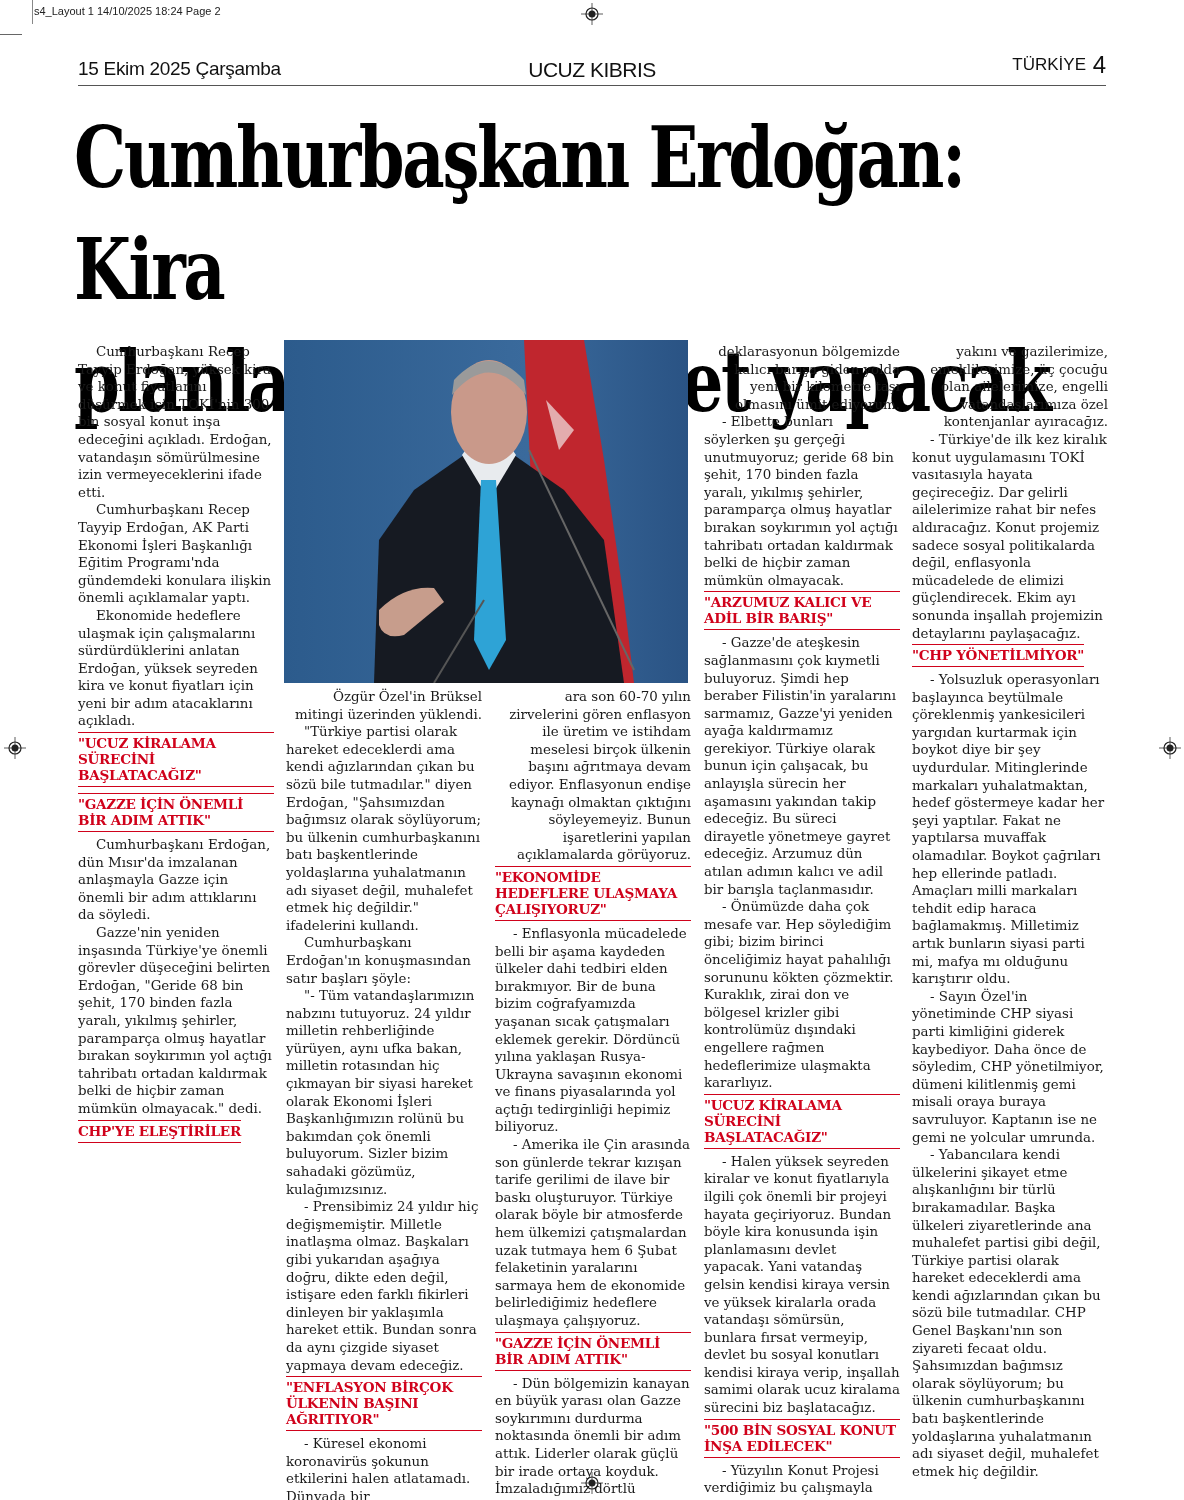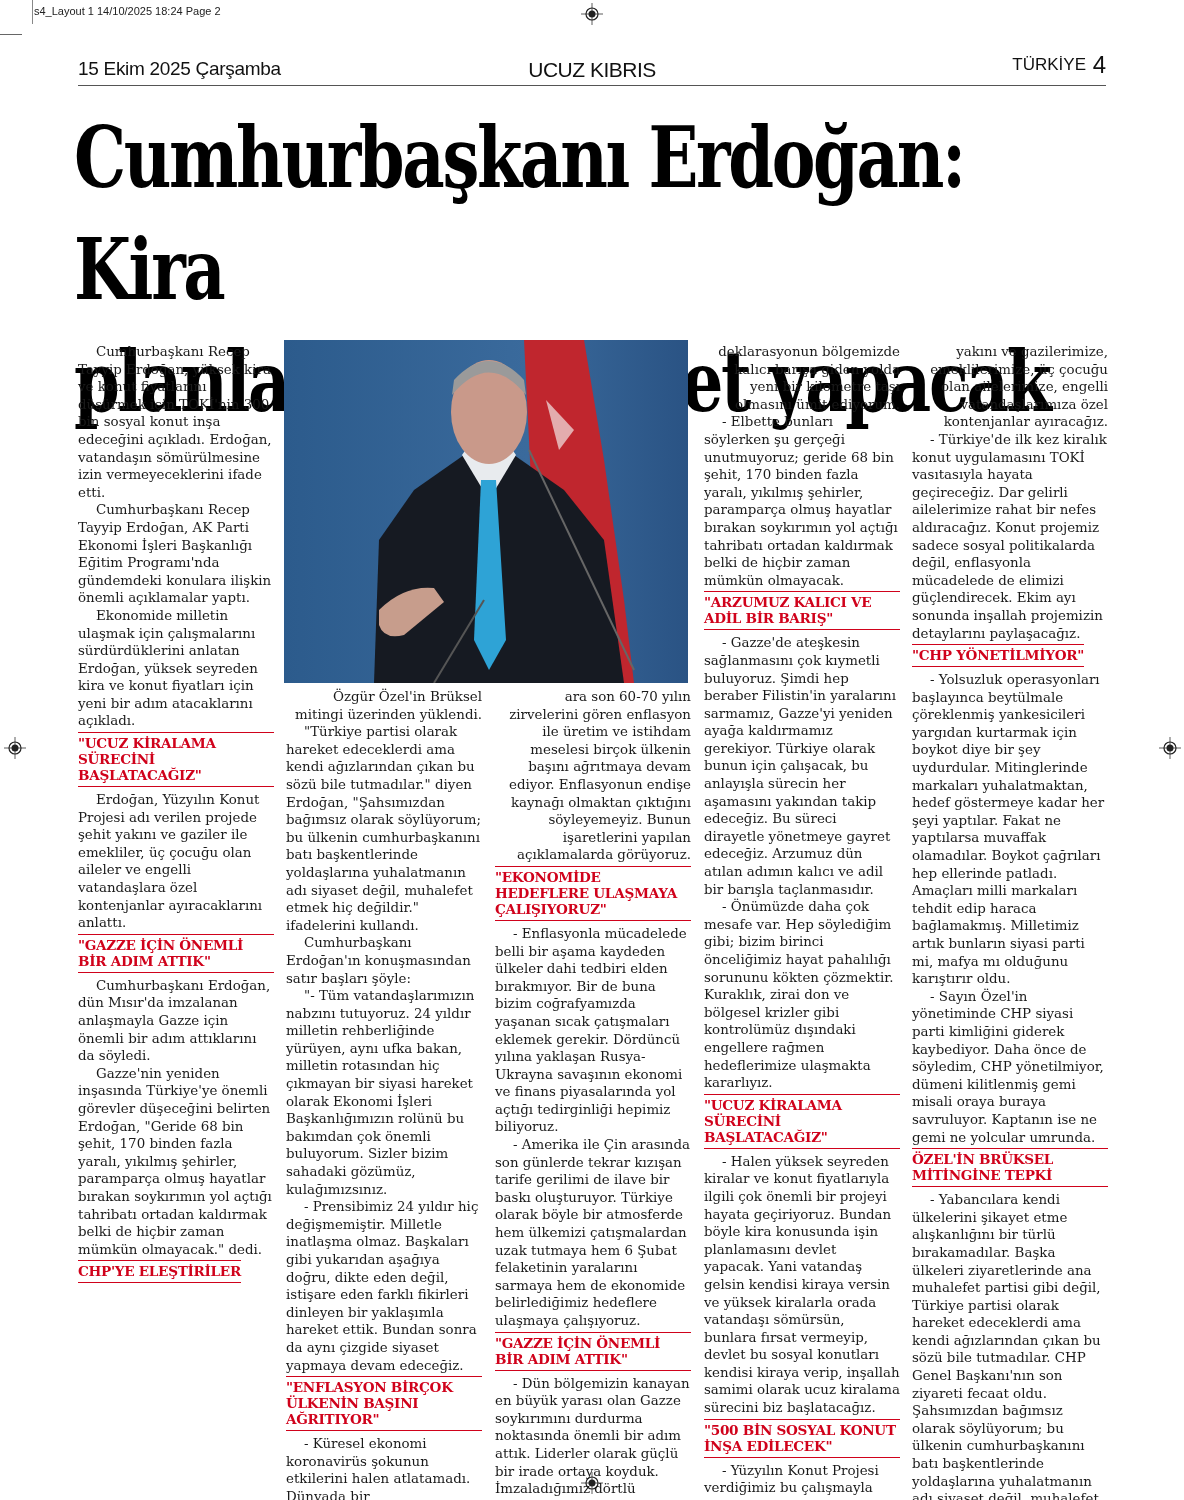--- a/index.html
+++ b/index.html
@@ -92,23 +92,22 @@
     <path d="M168 55 Q205 10 242 55 L240 40 Q205 2 170 40 Z" fill="#9a9a9a"></path>
     <path d="M95 270 Q120 245 150 248 L160 262 L120 295 Q100 300 95 285 Z" fill="#c79d8c"></path>
     <line x1="150" y1="343" x2="200" y2="260" stroke="#555" stroke-width="2"></line>
     <line x1="245" y1="110" x2="350" y2="330" stroke="#666" stroke-width="2"></line>
   </svg>
 </div>
 
 <div class="col" id="col-0" style="left:78px; top:343px; width:196px;">
     <p>Cumhurbaşkanı Recep Tayyip Erdoğan, yüksek kira ve konut fiyatlarını düşürmek için TOKİ'nin 300 bin sosyal konut inşa edeceğini açıkladı. Erdoğan, vatandaşın sömürülmesine izin vermeyeceklerini ifade etti.</p>
     <p>Cumhurbaşkanı Recep Tayyip Erdoğan, AK Parti Ekonomi İşleri Başkanlığı Eğitim Programı'nda gündemdeki konulara ilişkin önemli açıklamalar yaptı.</p>
-    <p>Ekonomide milletin ulaşmak için çalışmalarını sürdürdüklerini anlatan Erdoğan, yüksek seyreden kira ve konut fiyatları için yeni bir adım atacaklarını açıkladı.</p>
+    <p>Ekonomide hedeflere ulaşmak için çalışmalarını sürdürdüklerini anlatan Erdoğan, yüksek seyreden kira ve konut fiyatları için yeni bir adım atacaklarını açıkladı.</p>
     <div><span class="sub">"UCUZ KİRALAMA SÜRECİNİ BAŞLATACAĞIZ"</span></div>
-    <p>Erdoğan, Yüzyılın Konut Projesi adı verilen projede şehit yakını ve gaziler ile emekliler, üç çocuğu olan aileler ve engelli vatandaşlara özel kontenjanlar ayıracaklarını anlattı.</p>
     <div><span class="sub">"GAZZE İÇİN ÖNEMLİ BİR ADIM ATTIK"</span></div>
     <p>Cumhurbaşkanı Erdoğan, dün Mısır'da imzalanan anlaşmayla Gazze için önemli bir adım attıklarını da söyledi.</p>
     <p>Gazze'nin yeniden inşasında Türkiye'ye önemli görevler düşeceğini belirten Erdoğan, "Geride 68 bin şehit, 170 binden fazla yaralı, yıkılmış şehirler, paramparça olmuş hayatlar bırakan soykırımın yol açtığı tahribatı ortadan kaldırmak belki de hiçbir zaman mümkün olmayacak." dedi.</p>
     <div><span class="sub">CHP'YE ELEŞTİRİLER</span></div>
   </div>
 <div class="col" id="col-1" style="left:286px; top:688px; width:196px;">
     <p class="noindent">Özgür Özel'in Brüksel mitingi üzerinden yüklendi.</p>
     <p>"Türkiye partisi olarak hareket edeceklerdi ama kendi ağızlarından çıkan bu sözü bile tutmadılar." diyen Erdoğan, "Şahsımızdan bağımsız olarak söylüyorum; bu ülkenin cumhurbaşkanını batı başkentlerinde yoldaşlarına yuhalatmanın adı siyaset değil, muhalefet etmek hiç değildir." ifadelerini kullandı.</p>
     <p>Cumhurbaşkanı Erdoğan'ın konuşmasından satır başları şöyle:</p>
     <p>"- Tüm vatandaşlarımızın nabzını tutuyoruz. 24 yıldır milletin rehberliğinde yürüyen, aynı ufka bakan, milletin rotasından hiç çıkmayan bir siyasi hareket olarak Ekonomi İşleri Başkanlığımızın rolünü bu bakımdan çok önemli buluyorum. Sizler bizim sahadaki gözümüz, kulağımızsınız.</p>
@@ -134,15 +133,14 @@
     <p>- Halen yüksek seyreden kiralar ve konut fiyatlarıyla ilgili çok önemli bir projeyi hayata geçiriyoruz. Bundan böyle kira konusunda işin planlamasını devlet yapacak. Yani vatandaş gelsin kendisi kiraya versin ve yüksek kiralarla orada vatandaşı sömürsün, bunlara fırsat vermeyip, devlet bu sosyal konutları kendisi kiraya verip, inşallah samimi olarak ucuz kiralama sürecini biz başlatacağız.</p>
     <div><span class="sub">"500 BİN SOSYAL KONUT İNŞA EDİLECEK"</span></div>
     <p>- Yüzyılın Konut Projesi verdiğimiz bu çalışmayla toplam 500 bin sosyal konut inşa edeceğiz. Projemizde şehit</p>
   </div>
 <div class="col" id="col-4" style="left:912px; top:343px; width:196px;">
     <p class="noindent">yakını ve gazilerimize, emeklilerimize, üç çocuğu olan ailelerimize, engelli vatandaşlarımıza özel kontenjanlar ayıracağız.</p>
     <p>- Türkiye'de ilk kez kiralık konut uygulamasını TOKİ vasıtasıyla hayata geçireceğiz. Dar gelirli ailelerimize rahat bir nefes aldıracağız. Konut projemiz sadece sosyal politikalarda değil, enflasyonla mücadelede de elimizi güçlendirecek. Ekim ayı sonunda inşallah projemizin detaylarını paylaşacağız.</p>
     <div><span class="sub">"CHP YÖNETİLMİYOR"</span></div>
     <p>- Yolsuzluk operasyonları başlayınca beytülmale çöreklenmiş yankesicileri yargıdan kurtarmak için boykot diye bir şey uydurdular. Mitinglerinde markaları yuhalatmaktan, hedef göstermeye kadar her şeyi yaptılar. Fakat ne yaptılarsa muvaffak olamadılar. Boykot çağrıları hep ellerinde patladı. Amaçları milli markaları tehdit edip haraca bağlamakmış. Milletimiz artık bunların siyasi parti mi, mafya mı olduğunu karıştırır oldu.</p>
     <p>- Sayın Özel'in yönetiminde CHP siyasi parti kimliğini giderek kaybediyor. Daha önce de söyledim, CHP yönetilmiyor, dümeni kilitlenmiş gemi misali oraya buraya savruluyor. Kaptanın ise ne gemi ne yolcular umrunda.</p>
-    <div><span class="sub">ÖZEL'İN BRÜKSEL MİTİNGİNE TEPKİ</span></div>
     <p>- Yabancılara kendi ülkelerini şikayet etme alışkanlığını bir türlü bırakamadılar. Başka ülkeleri ziyaretlerinde ana muhalefet partisi gibi değil, Türkiye partisi olarak hareket edeceklerdi ama kendi ağızlarından çıkan bu sözü bile tutmadılar. CHP Genel Başkanı'nın son ziyareti fecaat oldu. Şahsımızdan bağımsız olarak söylüyorum; bu ülkenin cumhurbaşkanını batı başkentlerinde yoldaşlarına yuhalatmanın adı siyaset değil, muhalefet etmek hiç değildir.</p>
   </div>
 
 </body></html>

